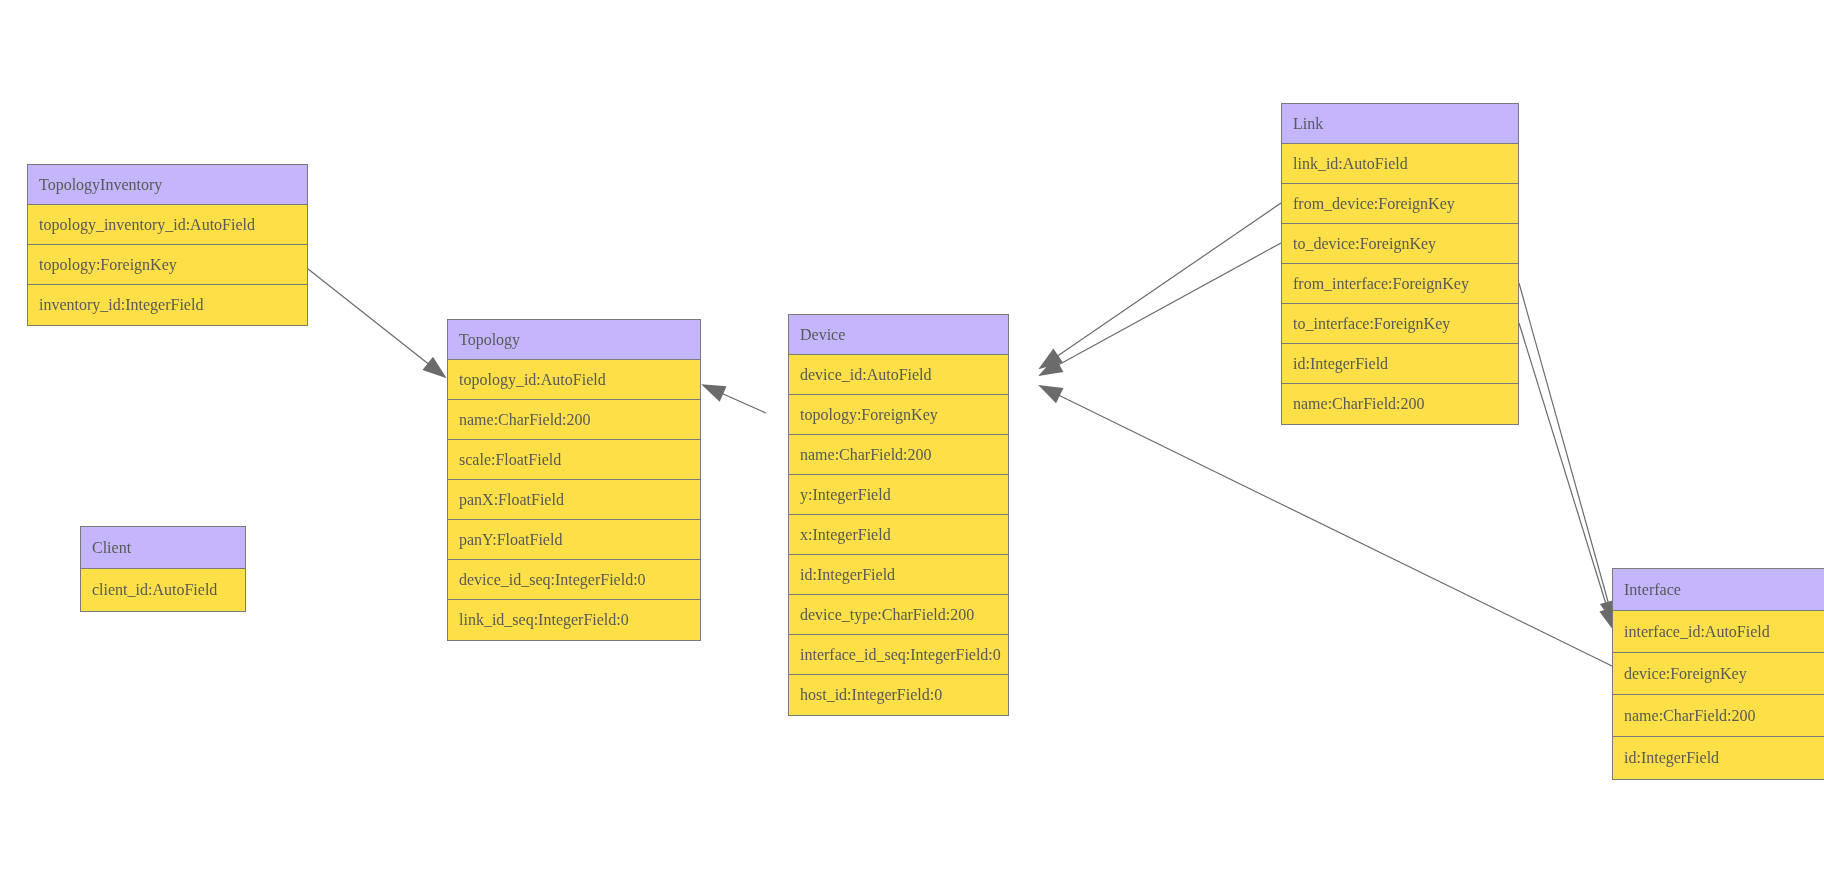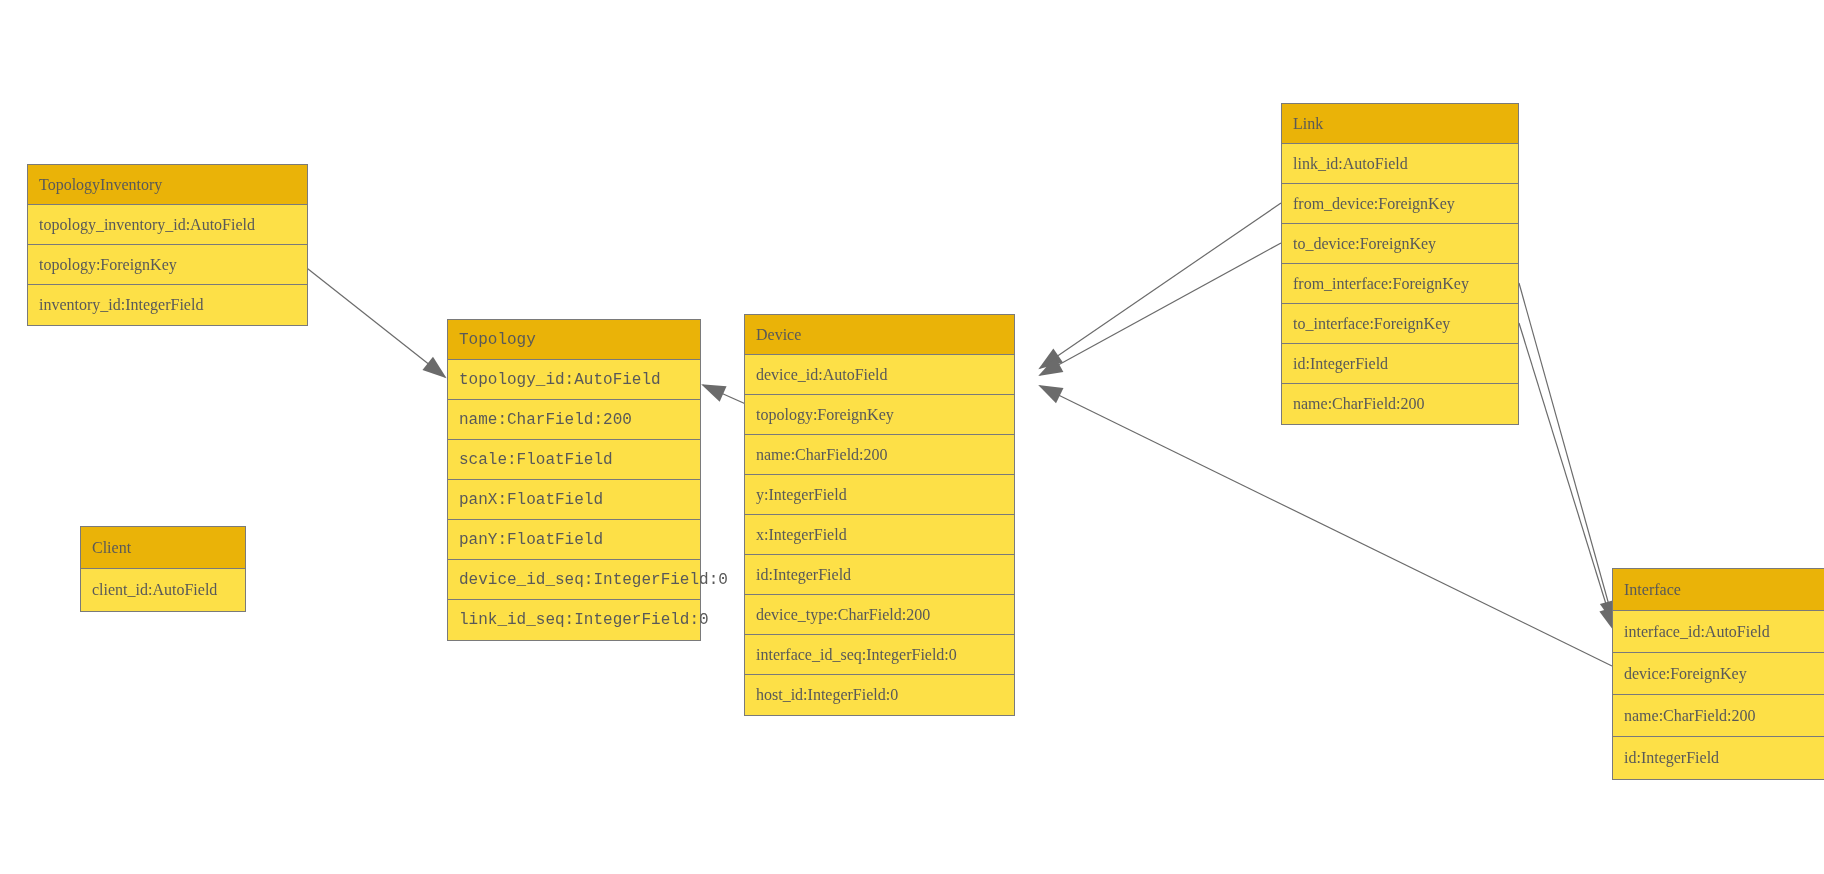--- a/index.html
+++ b/index.html
@@ -33,41 +33,41 @@
     border: 1.5px solid #7a7a7a;
     color: #595959;
     font-size: 16px;
   }
   .tbl .hdr {
     box-sizing: border-box;
     height: var(--rh);
     display: flex;
     align-items: center;
     padding-left: 11px;
-    background: #eab308;
+    background: #c4b5fd;
     border-bottom: 1px solid #7a7a7a;
   }
   .tbl .row {
     box-sizing: border-box;
     height: var(--rh);
     display: flex;
     align-items: center;
     padding-left: 11px;
     background: #fde047;
     border-bottom: 1px solid #7a7a7a;
     white-space: nowrap;
   }
   .tbl .row:last-child {
     border-bottom: none;
   }
   
   .tbl-topologyinventory { left: 27px;   top: 164px; width: 281px; --rh: 40px; }
-  .tbl-topology          { left: 447px;  top: 319px; width: 254px; font-family: Liberation Mono, monospace; --rh: 40px; }
+  .tbl-topology          { left: 447px;  top: 319px; width: 254px; --rh: 40px; }
   .tbl-client            { left: 80px;   top: 526px; width: 166px; --rh: 42px; }
-  .tbl-device            { left: 744px;  top: 314px; width: 271px; --rh: 40px; }
+  .tbl-device            { left: 788px;  top: 314px; width: 221px; --rh: 40px; }
   .tbl-link              { left: 1281px; top: 103px; width: 238px; --rh: 40px; }
   .tbl-interface         { left: 1612px; top: 568px; width: 226px; --rh: 42px; }
 </style>
 </head>
 <body>
 
 <div class="canvas">
 
   <svg class="edges-layer" width="1824" height="874" viewBox="0 0 1824 874" xmlns="http://www.w3.org/2000/svg">
     <defs>

